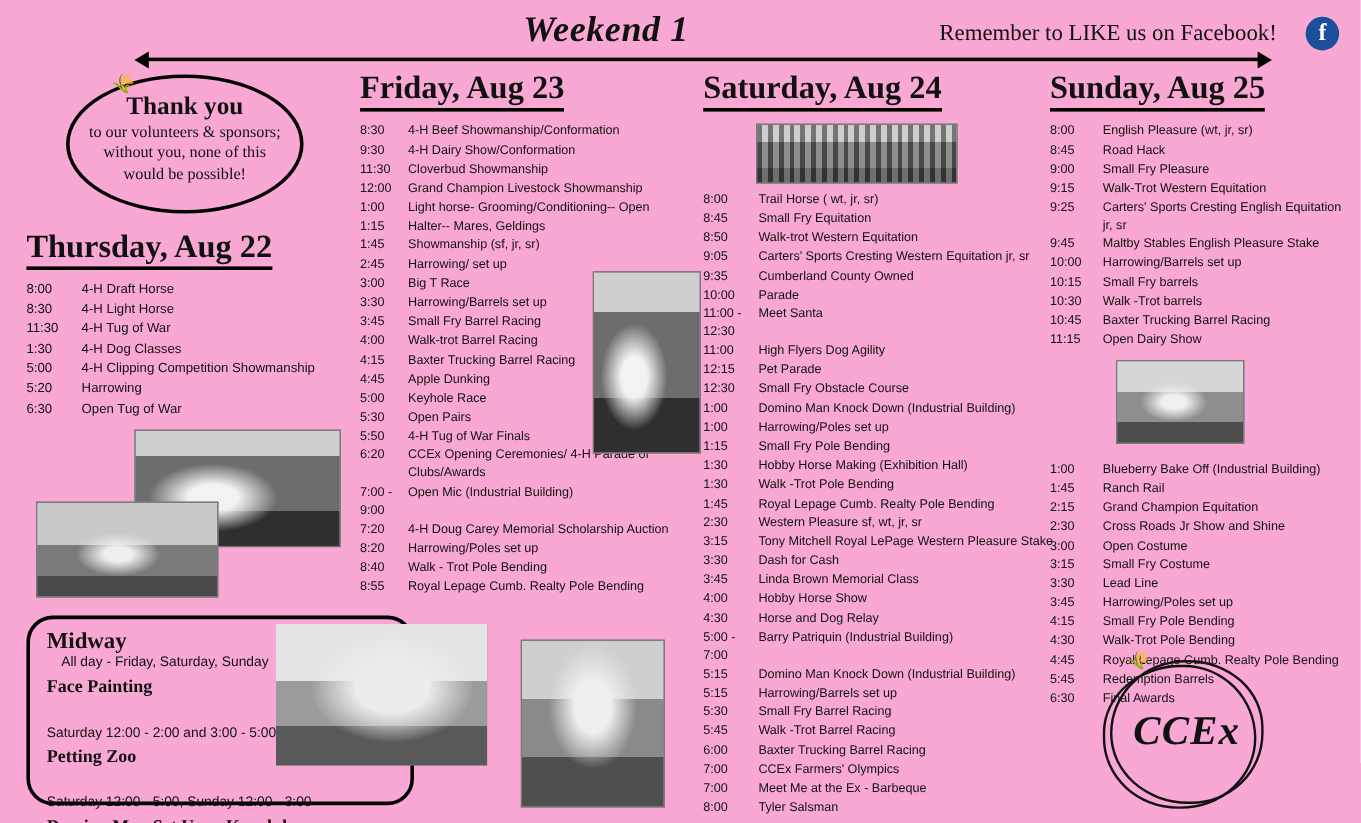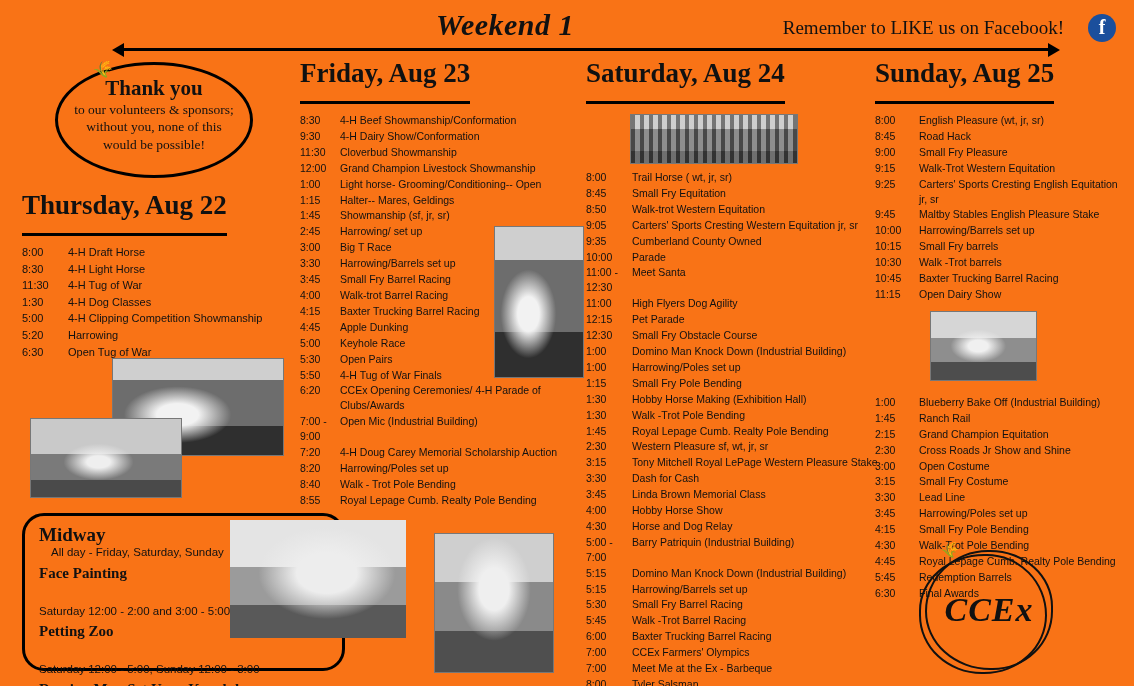--- a/index.html
+++ b/index.html
@@ -12,21 +12,21 @@
     height: 686px;
     font-family: "Liberation Sans", sans-serif;
     color: #111;
     position: relative;
     overflow: hidden;
   }
   .page {
     position: relative;
     width: 1134px;
     height: 686px;
-    background: #f97316;
+    background: #f9a8d4;
   }
   
   .weekend-title {
     position: absolute;
     left: 345px;
     top: 8px;
     width: 320px;
     text-align: center;
     font-family: "Liberation Serif", serif;
     font-style: italic;
@@ -90,21 +90,21 @@
   .arrow-line .head-l { left: 0; border-right: 12px solid #000; }
   .arrow-line .head-r { right: 0; border-left: 12px solid #000; }
 
   
   .day-heading {
     font-family: "Liberation Serif", serif;
     font-weight: bold;
     font-size: 27px;
     border-bottom: 3px solid #000;
     display: inline-block;
-    padding-bottom: 12px;
+    padding-bottom: 1px;
     white-space: nowrap;
   }
   .col {
     position: absolute;
   }
   
   .sched {
     margin-top: 9px;
   }
   .row {

